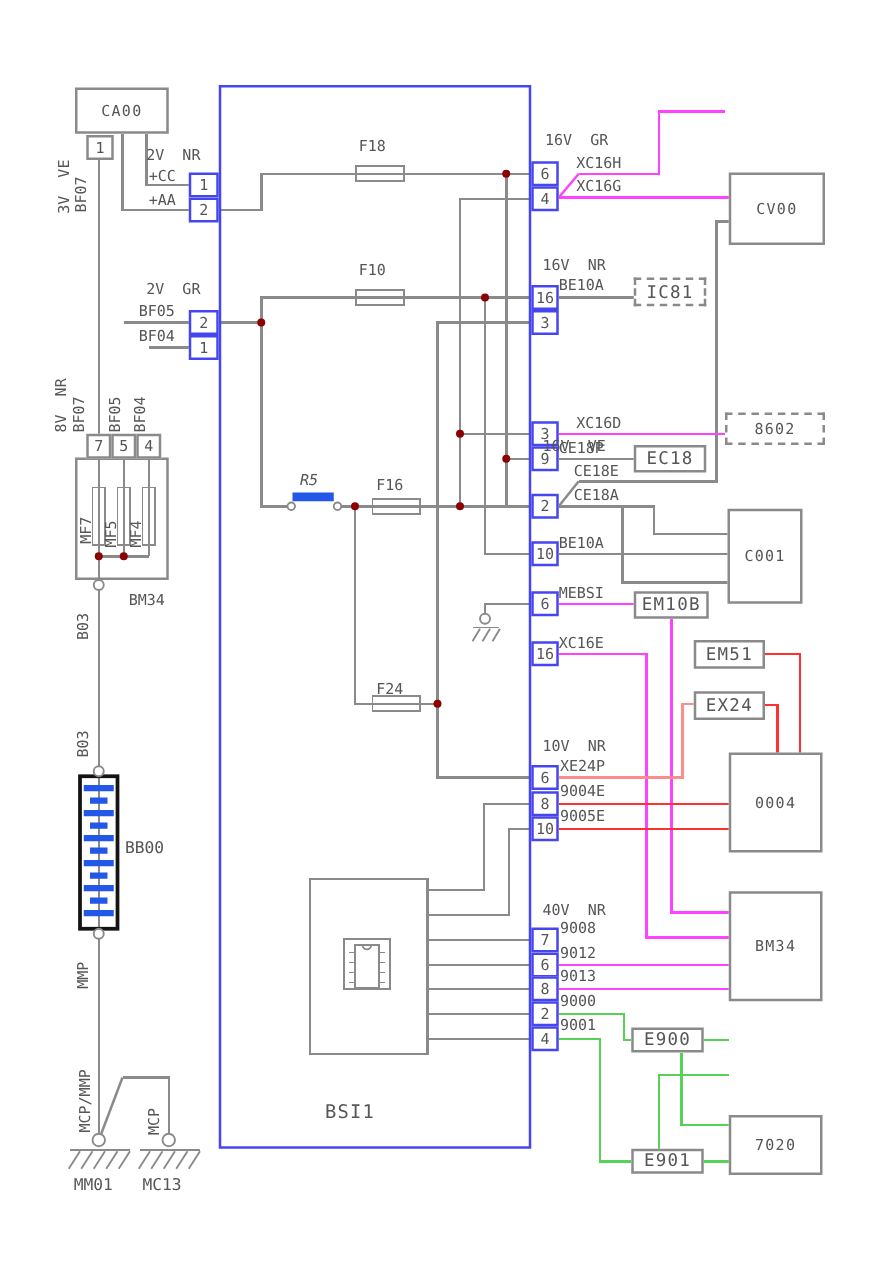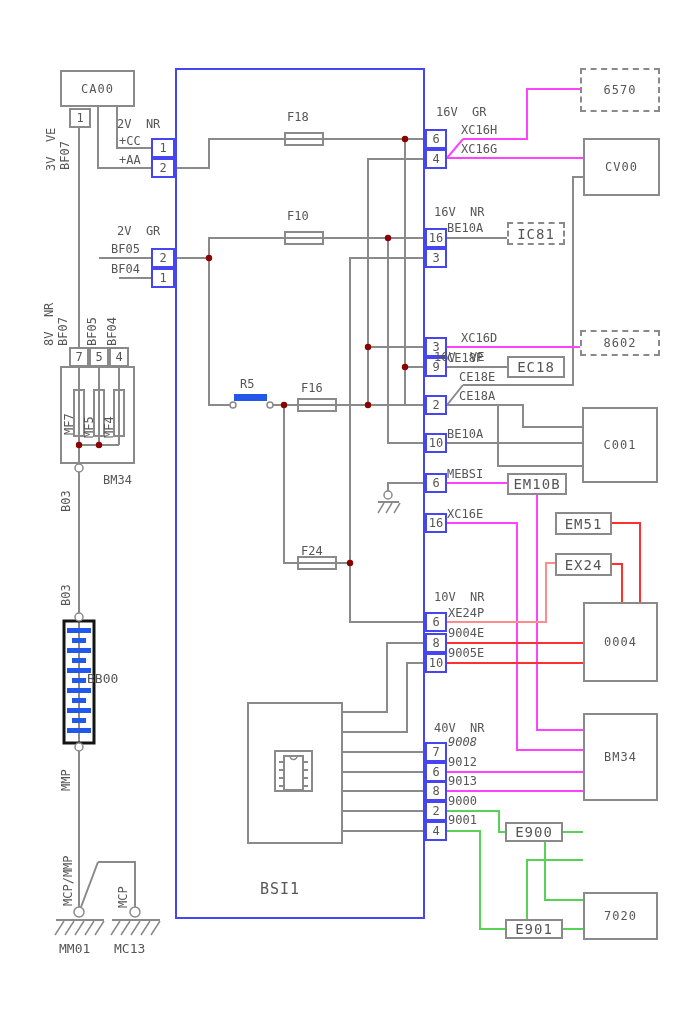--- a/index.html
+++ b/index.html
@@ -174,36 +174,33 @@
         <circle cx="99" cy="445" r="3.2"></circle>
     </g>
   </svg>
 
   <div class="bigbox" style="left:175px;top:68px;width:250px;height:851px;"></div>
   <div class="fusebox" style="left:60px;top:366px;width:75px;height:98px;"></div>
 
   <div class="cbox" style="left:60px;top:70px;width:75px;height:37px;">
       <span>CA00</span>
     </div>
-  <div class="cbox dashed" style="left:580px;top:68px;width:80px;height:44px;">
-      <span>6570</span>
-    </div>
   <div class="cbox" style="left:583px;top:138px;width:77px;height:58px;">
       <span>CV00</span>
     </div>
   <div class="cbox dashed sm" style="left:507px;top:222px;width:58px;height:23px;">
       <span>IC81</span>
     </div>
   <div class="cbox dashed" style="left:580px;top:330px;width:80px;height:26px;">
       <span>8602</span>
     </div>
   <div class="cbox sm" style="left:507px;top:356px;width:58px;height:22px;">
       <span>EC18</span>
     </div>
-  <div class="cbox" style="left:582px;top:407px;width:76px;height:76px;">
+  <div class="cbox" style="left:582px;top:407px;width:60px;height:76px;">
       <span>C001</span>
     </div>
   <div class="cbox sm" style="left:507px;top:473px;width:60px;height:22px;">
       <span>EM10B</span>
     </div>
   <div class="cbox sm" style="left:555px;top:512px;width:57px;height:23px;">
       <span>EM51</span>
     </div>
   <div class="cbox sm" style="left:555px;top:553px;width:57px;height:23px;">
       <span>EX24</span>
@@ -253,25 +250,25 @@
   <div class="pin r" style="left:425px;top:821px;">4</div>
 
   <div class="lbl" style="left:117px;top:117px;">2V  NR</div>
   <div class="lbl" style="left:119px;top:134px;">+CC</div>
   <div class="lbl" style="left:119px;top:153px;">+AA</div>
   <div class="lbl" style="left:117px;top:224px;">2V  GR</div>
   <div class="lbl" style="left:111px;top:242px;">BF05</div>
   <div class="lbl" style="left:111px;top:262px;">BF04</div>
   <div class="lbl" style="left:287px;top:110px;">F18</div>
   <div class="lbl" style="left:287px;top:209px;">F10</div>
-  <div class="lbl" style="left:240px;top:377px;">R5</div>
+  <div class="lbl" style="left:240px;top:377px;font-style:italic;">R5</div>
   <div class="lbl" style="left:301px;top:381px;">F16</div>
   <div class="lbl" style="left:301px;top:544px;">F24</div>
   <div class="lbl" style="left:103px;top:473px;">BM34</div>
-  <div class="lbl" style="left:87px;top:671px;font-size:13px;">BB00</div>
+  <div class="lbl" style="left:100px;top:671px;font-size:13px;">BB00</div>
   <div class="lbl" style="left:59px;top:941px;font-size:13px;">MM01</div>
   <div class="lbl" style="left:114px;top:941px;font-size:13px;">MC13</div>
   <div class="lbl" style="left:260px;top:880px;font-size:15px;letter-spacing:1px;">BSI1</div>
 
   <div class="lbl" style="left:436px;top:105px;">16V  GR</div>
   <div class="lbl" style="left:461px;top:123px;">XC16H</div>
   <div class="lbl" style="left:461px;top:142px;">XC16G</div>
   <div class="lbl" style="left:434px;top:205px;">16V  NR</div>
   <div class="lbl" style="left:447px;top:221px;">BE10A</div>
   <div class="lbl" style="left:434px;top:314px;margin-top:36px;">16V  VE</div>
@@ -280,21 +277,21 @@
   <div class="lbl" style="left:459px;top:370px;">CE18E</div>
   <div class="lbl" style="left:459px;top:389px;">CE18A</div>
   <div class="lbl" style="left:447px;top:427px;">BE10A</div>
   <div class="lbl" style="left:447px;top:467px;">MEBSI</div>
   <div class="lbl" style="left:447px;top:507px;">XC16E</div>
   <div class="lbl" style="left:434px;top:590px;">10V  NR</div>
   <div class="lbl" style="left:448px;top:606px;">XE24P</div>
   <div class="lbl" style="left:448px;top:626px;">9004E</div>
   <div class="lbl" style="left:448px;top:646px;">9005E</div>
   <div class="lbl" style="left:434px;top:721px;">40V  NR</div>
-  <div class="lbl" style="left:448px;top:735px;font-style:italic;">9008</div>
+  <div class="lbl" style="left:448px;top:735px;">9008</div>
   <div class="lbl" style="left:448px;top:755px;">9012</div>
   <div class="lbl" style="left:448px;top:774px;">9013</div>
   <div class="lbl" style="left:448px;top:794px;">9000</div>
   <div class="lbl" style="left:448px;top:813px;">9001</div>
 
   <div class="vtext" style="left:44px;top:115px;height:56px;">3V  VE</div>
   <div class="vtext" style="left:58px;top:120px;height:50px;">BF07</div>
   <div class="vtext" style="left:42px;top:294px;height:52px;">8V  NR</div>
   <div class="vtext" style="left:56px;top:298px;height:48px;">BF07</div>
   <div class="vtext" style="left:85px;top:298px;height:48px;">BF05</div>

